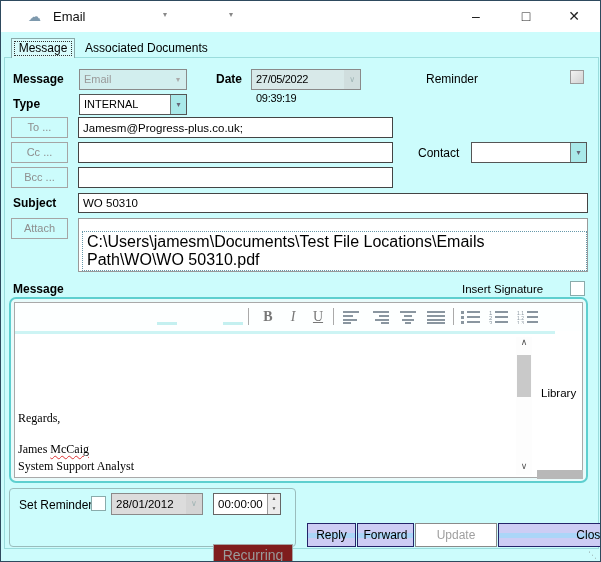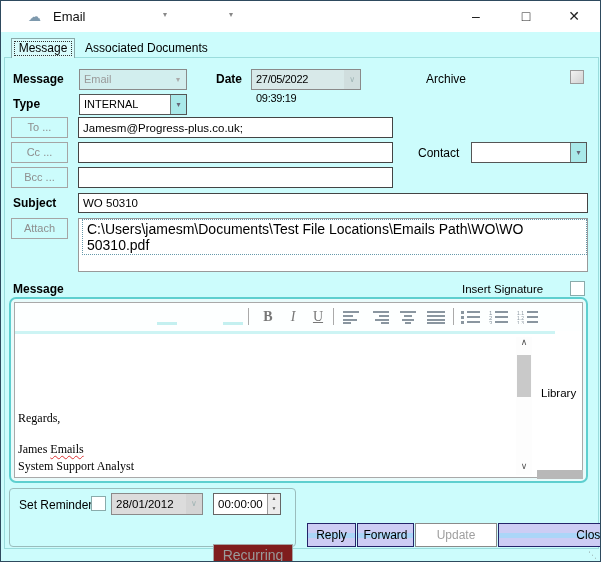--- a/index.html
+++ b/index.html
@@ -104,21 +104,21 @@
   <span class="blabel" style="left:12px;top:71px;">Message</span>
   <div class="combo" style="left:78px;top:68px;width:108px;background:#d2eeee;color:#9a9a9a;">
     <span>Email</span>
     <span class="arrowbox" style="color:#aaa;">▾</span>
   </div>
   <span class="blabel" style="left:215px;top:71px;">Date</span>
   <div class="combo" style="left:250px;top:68px;width:110px;background:#d8e9e9;letter-spacing:-0.3px;padding-right:18px;">
     <span>27/05/2022 09:39:19</span>
     <span class="arrowbox" style="background:#d0dede;color:#9fb5b5;">∨</span>
   </div>
-  <span class="nlabel" style="left:425px;top:71px;">Archive</span>
+  <span class="nlabel" style="left:425px;top:71px;">Reminder</span>
   <span class="cb cb-disabled" style="left:569px;top:69px;"></span>
 
   <span class="blabel" style="left:12px;top:96px;">Type</span>
   <div class="combo" style="left:78px;top:93px;width:108px;background:#fff;border-color:#555;">
     <span>INTERNAL</span>
     <span class="arrowbox" style="background:#a9e9e9;border-left:1px solid #777;">▾</span>
   </div>
 
   <button class="sidebtn" style="left:10px;top:116px;">To ...</button>
   <input class="txt" style="left: 77px; top: 116px; width: 315px;" readonly="" value="Jamesm@Progress-plus.co.uk;">
@@ -132,21 +132,21 @@
   </div>
 
   <button class="sidebtn" style="left:10px;top:166px;">Bcc ...</button>
   <input class="txt" style="left: 77px; top: 166px; width: 315px;" readonly="" value="">
 
   <span class="blabel" style="left:12px;top:195px;">Subject</span>
   <input class="txt" style="left: 77px; top: 192px; width: 510px; height: 20px;" readonly="" value="WO 50310">
 
   <button class="sidebtn" style="left:10px;top:217px;">Attach</button>
   <div style="position:absolute;left:77px;top:217px;width:510px;height:54px;background:#fff;border:1px solid #999;">
-    <span style="display:inline-block;margin:0 0 0 3px;padding:1px 4px;border:1px dotted #6699aa;font-size:14px;">C:\Users\jamesm\Documents\Test File Locations\Emails Path\WO\WO 50310.pdf</span>
+    <span style="display:inline-block;margin:12px 0 0 3px;padding:1px 4px;border:1px dotted #6699aa;font-size:16px;">C:\Users\jamesm\Documents\Test File Locations\Emails Path\WO\WO 50310.pdf</span>
   </div>
 
   <span class="blabel" style="left:12px;top:281px;">Message</span>
   <span class="nlabel" style="left:461px;top:282px;font-size:11.5px;">Insert Signature</span>
   <span class="cb" style="left:569px;top:280px;width:15px;height:15px;"></span>
 
   <div class="editor-outer"></div>
   <div class="editor-inner"></div>
 
   <div class="toolbar"></div>
@@ -239,21 +239,21 @@
         </g>
         <g stroke="#8a96a0" stroke-width="2">
           <line x1="10" y1="2" x2="21" y2="2"></line>
           <line x1="10" y1="7" x2="21" y2="7"></line>
           <line x1="10" y1="12" x2="21" y2="12"></line>
         </g>
       </svg>
   </span>
 
   <span class="body-line" style="top:410px;">Regards,</span>
-  <span class="body-line" style="top:441px;"><span>James </span><span class="squiggle">Emails</span></span>
+  <span class="body-line" style="top:441px;"><span>James </span><span class="squiggle">McCaig</span></span>
   <span class="body-line" style="top:458px;">System Support Analyst</span>
 
   <div class="vscroll">
     <span class="vs-arrow" style="top:0;">∧</span>
     <span class="vs-thumb"></span>
     <span class="vs-arrow" style="bottom:0;">∨</span>
   </div>
   <span class="library-lbl">Library</span>
   <div class="gray-bar"></div>
 

